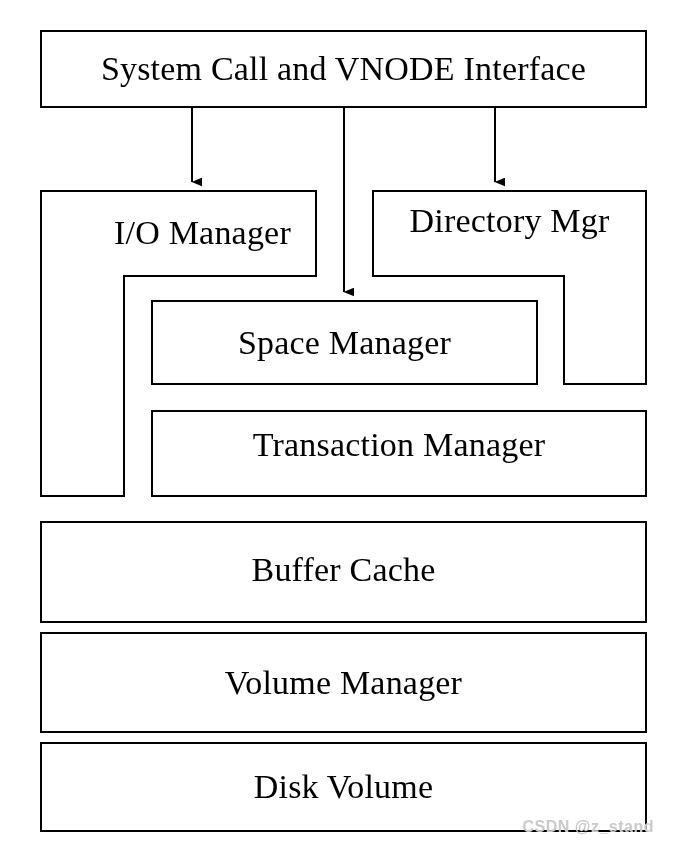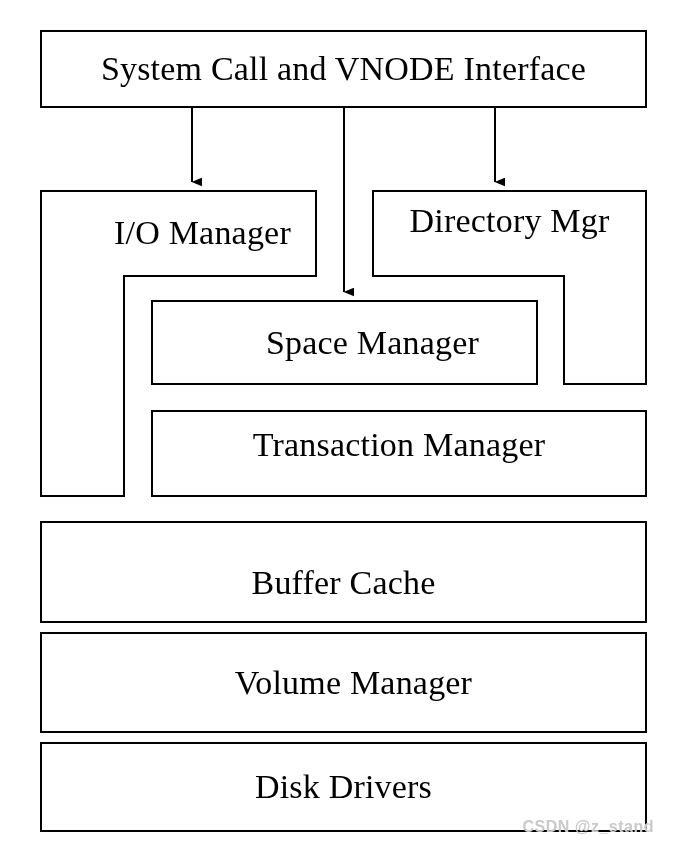--- a/index.html
+++ b/index.html
@@ -81,23 +81,23 @@
 
   <line x1="495" y1="108" x2="495" y2="182" stroke="#000000" stroke-width="2" marker-end="url(#arrowhead)"></line>
 </svg>
 
 <div class="node-label" style="left:40px; top:30px; width:607px; height:78px;">System Call and VNODE Interface</div>
 
 <div class="node-label" style="left:40px; top:190px; width:325px; height:86px;">I/O Manager</div>
 
 <div class="node-label" style="left:372px; top:190px; width:275px; height:62px;">Directory Mgr</div>
 
-<div class="node-label" style="left:151px; top:300px; width:387px; height:85px;padding-left:28px;">Space Manager</div>
+<div class="node-label" style="left:151px; top:300px; width:387px; height:85px;">Space Manager</div>
 
 <div class="node-label" style="left:151px; top:410px; width:496px; height:69px;">Transaction Manager</div>
 
-<div class="node-label" style="left:40px; top:521px; width:607px; height:124px;">Buffer Cache</div>
+<div class="node-label" style="left:40px; top:508px; width:607px; height:124px;">Buffer Cache</div>
 
-<div class="node-label" style="left:40px; top:632px; width:607px; height:101px;margin-left:10px;">Volume Manager</div>
+<div class="node-label" style="left:40px; top:632px; width:607px; height:101px;">Volume Manager</div>
 
-<div class="node-label" style="left:40px; top:742px; width:607px; height:90px;">Disk Drivers</div>
+<div class="node-label" style="left:40px; top:742px; width:607px; height:90px;">Disk Volume</div>
 
 <div class="watermark">CSDN @z_stand</div>
 
 </body></html>

